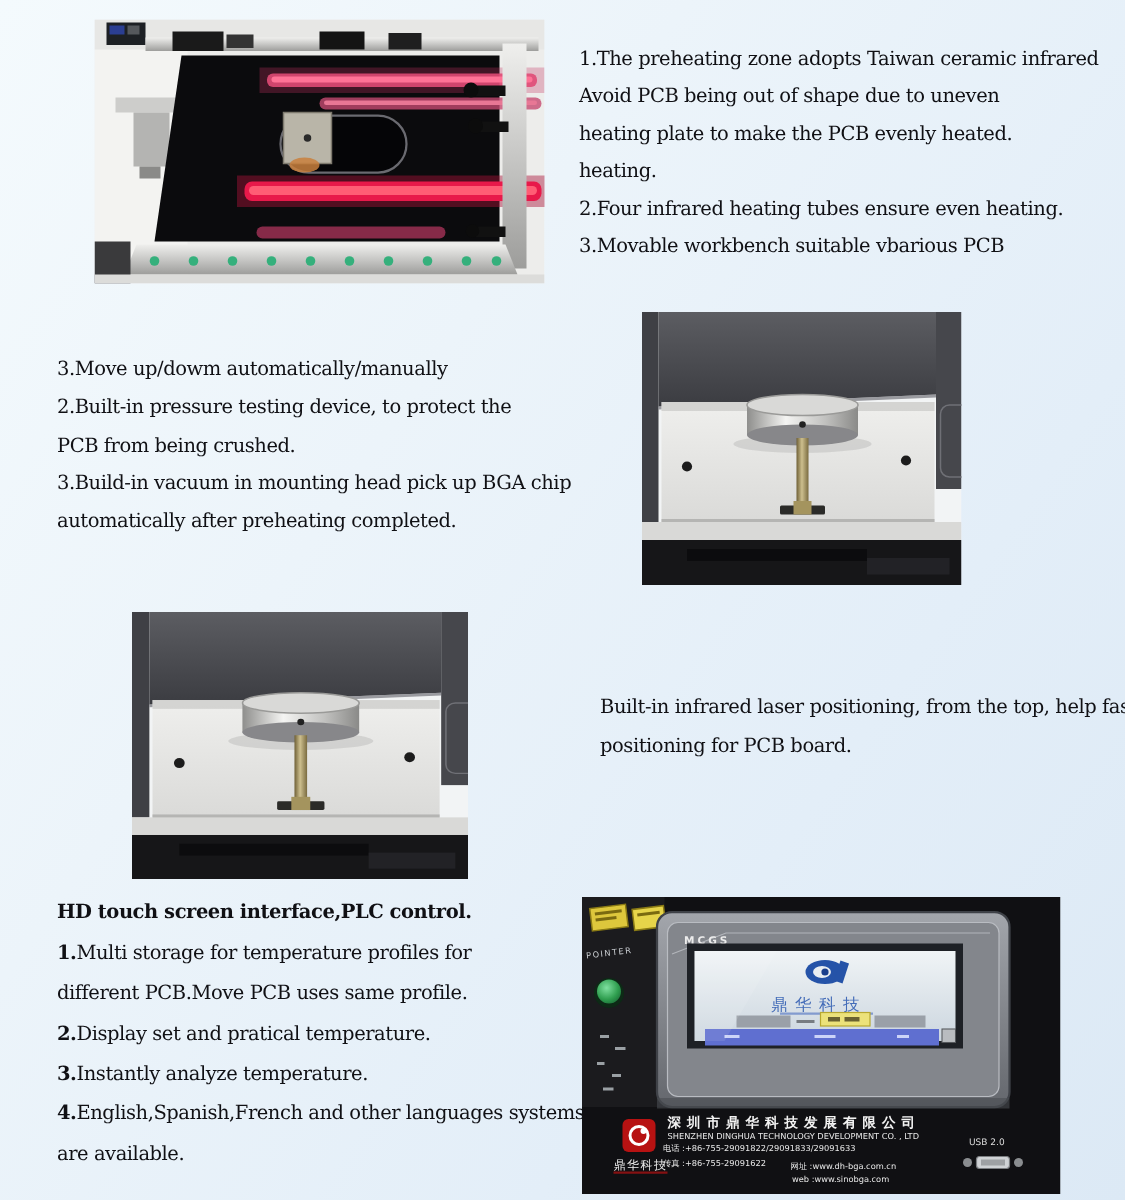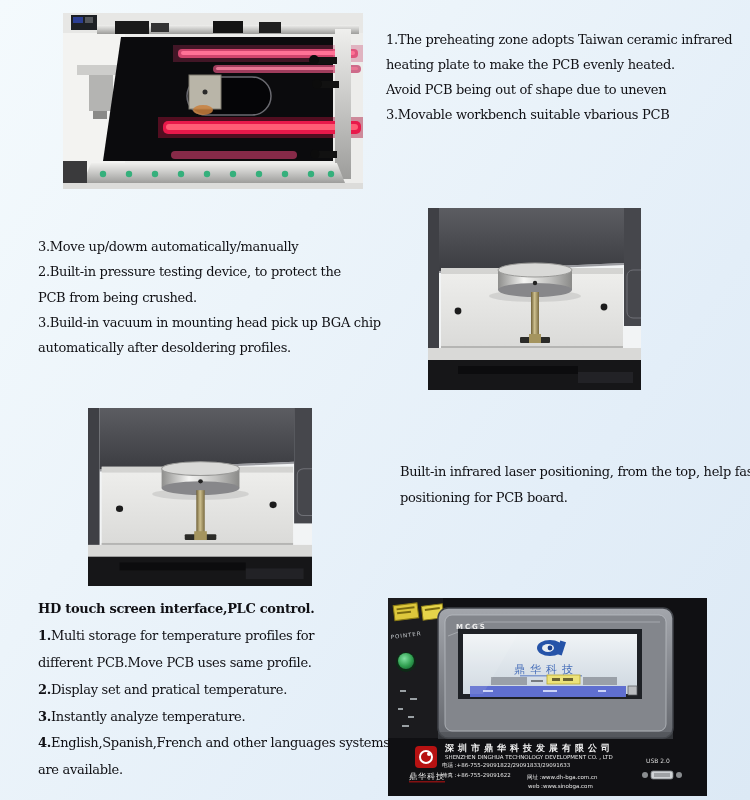--- a/index.html
+++ b/index.html
@@ -153,31 +153,33 @@
         <circle cx="248" cy="161" r="3.2" fill="#35b07c"></circle>
           <circle cx="268" cy="161" r="3.2" fill="#35b07c"></circle>
       </g>
       <rect x="0" y="148" width="24" height="28" fill="#3a3a3c"></rect>
       <rect x="0" y="170" width="300" height="6" fill="#dcdcda"></rect>
     </svg>
   </figure>
 
   <div class="tb tb1">
     <div class="line">1.The preheating zone adopts Taiwan ceramic infrared</div>
+    <div class="line">Avoid PCB being out of shape due to uneven</div>
     <div class="line">heating plate to make the PCB evenly heated.</div>
-    <div class="line">Avoid PCB being out of shape due to uneven</div>
+    <div class="line">heating.</div>
+    <div class="line">2.Four infrared heating tubes ensure even heating.</div>
     <div class="line">3.Movable workbench suitable vbarious PCB</div>
   </div>
 
   <div class="tb tb2">
     <div class="line">3.Move up/dowm automatically/manually</div>
     <div class="line">2.Built-in pressure testing device, to protect the</div>
     <div class="line">PCB from being crushed.</div>
     <div class="line">3.Build-in vacuum in mounting head pick up BGA chip</div>
-    <div class="line">automatically after desoldering profiles.</div>
+    <div class="line">automatically after preheating completed.</div>
   </div>
 
   <figure class="photo" style="left:428px;top:208px;">
     <svg width="213" height="182" viewBox="0 0 213 182">
       <use href="#headUnit"></use>
     </svg>
   </figure>
 
   <figure class="photo" style="left:88px;top:408px;">
     <svg width="224" height="178" viewBox="0 0 213 182" preserveAspectRatio="none">

